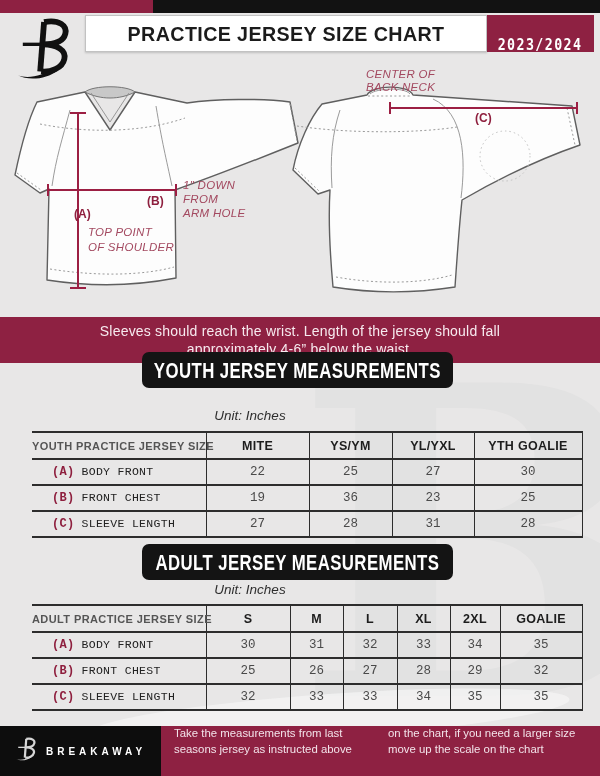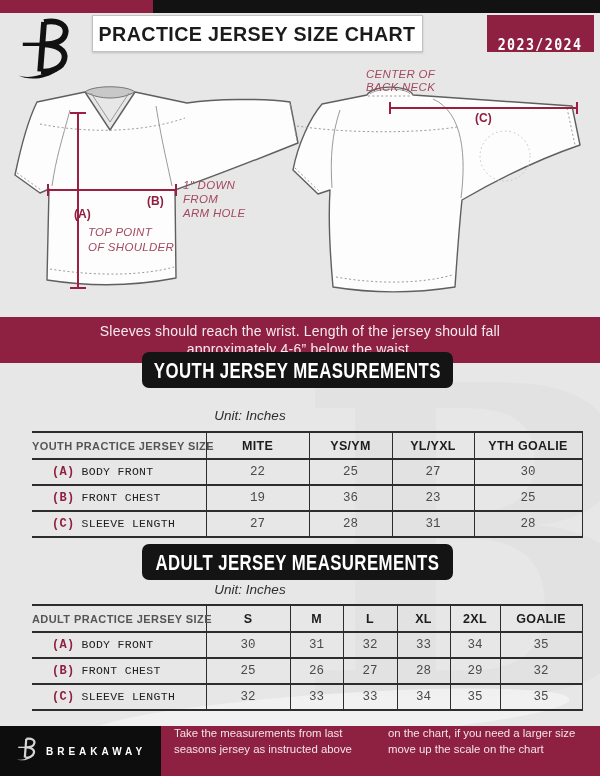--- a/index.html
+++ b/index.html
@@ -9,21 +9,21 @@
     font-family:"Liberation Sans",sans-serif;
   }
   .abs{position:absolute;}
 
   
   .strip{top:0;height:13px;}
   .strip-maroon{left:0;width:153px;background:var(--maroon,#8e2142);}
   .strip-black{left:153px;width:447px;background:#121212;}
   .logo-svg{left:17px;top:15px;width:58px;height:78px;z-index:5;}
   .title-bar{
-    left:92px;top:15px;width:331px;height:37px;background:#ffffff;
+    left:85px;top:15px;width:402px;height:37px;background:#ffffff;
     border:1px solid #c2c2c2;box-sizing:border-box;
     display:flex;align-items:center;justify-content:center;z-index:4;
     box-shadow:0 1px 2px rgba(0,0,0,.18);
   }
   .title-text{
     font-size:20.5px;font-weight:bold;color:#1b1b1b;letter-spacing:.4px;
     white-space:nowrap;transform:scaleX(.96);
   }
   .season-box{
     left:487px;top:15px;width:107px;height:37px;background:var(--maroon,#8e2142);

